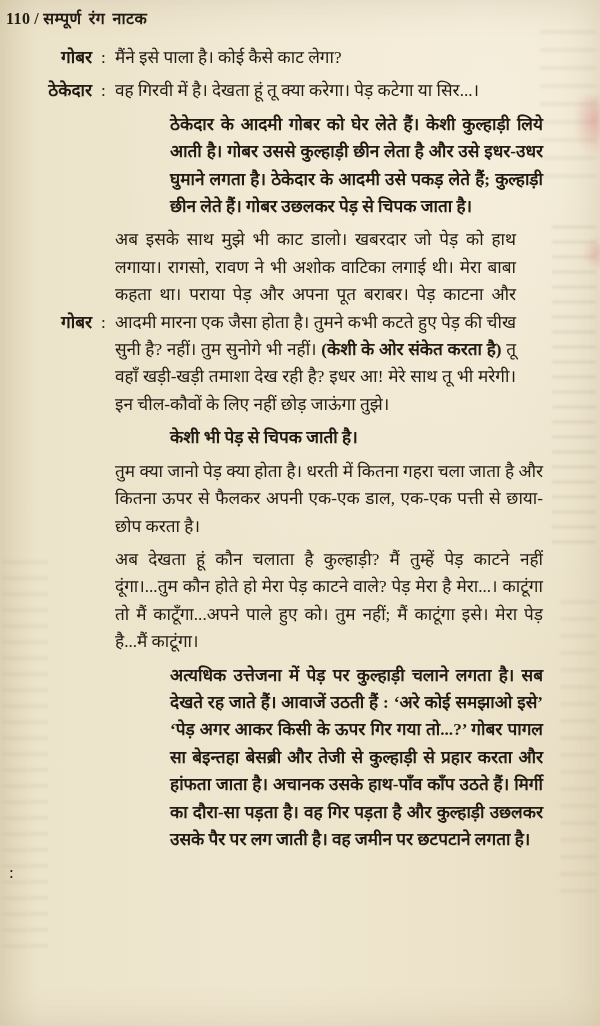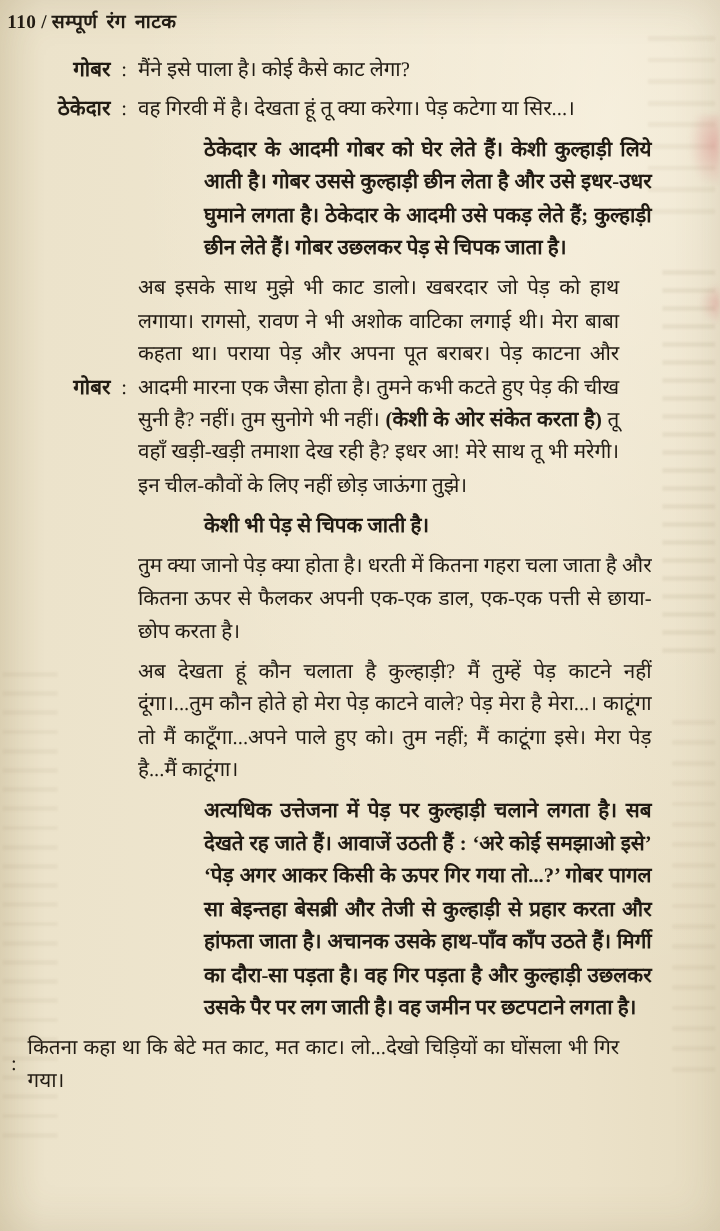--- a/index.html
+++ b/index.html
@@ -133,21 +133,20 @@
 
     <div class="para">तुम क्या जानो पेड़ क्या होता है। धरती में कितना गहरा चला जाता है और कितना ऊपर से फैलकर अपनी एक-एक डाल, एक-एक पत्ती से छाया-छोप करता है।</div>
 
 
     <div class="para">अब देखता हूं कौन चलाता है कुल्हाड़ी? मैं तुम्हें पेड़ काटने नहीं दूंगा।...तुम कौन होते हो मेरा पेड़ काटने वाले? पेड़ मेरा है मेरा...। काटूंगा तो मैं काटूँगा...अपने पाले हुए को। तुम नहीं; मैं काटूंगा इसे। मेरा पेड़ है...मैं काटूंगा।</div>
 
     <div class="stage">अत्यधिक उत्तेजना में पेड़ पर कुल्हाड़ी चलाने लगता है। सब देखते रह जाते हैं। आवाजें उठती हैं : ‘अरे कोई समझाओ इसे’ ‘पेड़ अगर आकर किसी के ऊपर गिर गया तो...?’ गोबर पागल सा बेइन्तहा बेसब्री और तेजी से कुल्हाड़ी से प्रहार करता और हांफता जाता है। अचानक उसके हाथ-पाँव काँप उठते हैं। मिर्गी का दौरा-सा पड़ता है। वह गिर पड़ता है और कुल्हाड़ी उछलकर उसके पैर पर लग जाती है। वह जमीन पर छटपटाने लगता है।</div>
 
     <div class="dialogue">
       <span class="colon">:</span>
-      <span class="dtext">कितना कहा था कि बेटे मत काट, मत काट। लो...देखो चिड़ियों का घोंसला भी गिर गया।</span>
     </div>
 
   </div>
 
   <div class="bleed bleed-top-right"></div>
   <div class="bleed bleed-right"></div>
   <div class="bleed bleed-right2"></div>
   <div class="bleed bleed-left"></div>
   <div class="stain-pink"></div>
   <div class="stain-pink2"></div>

